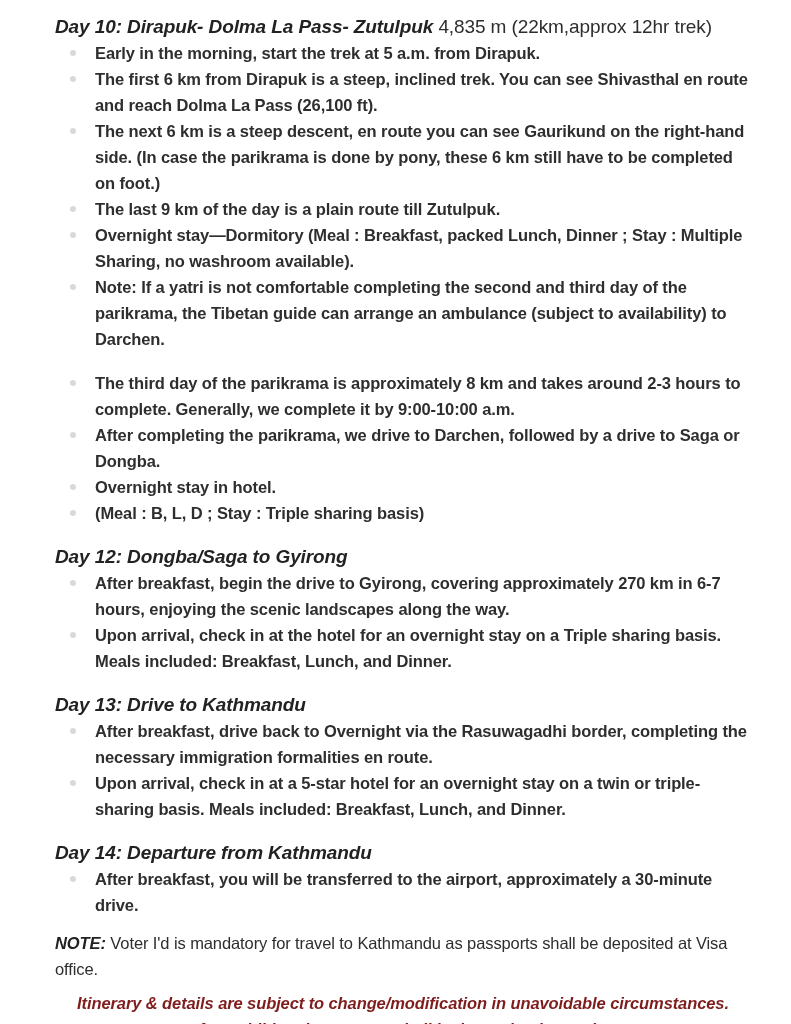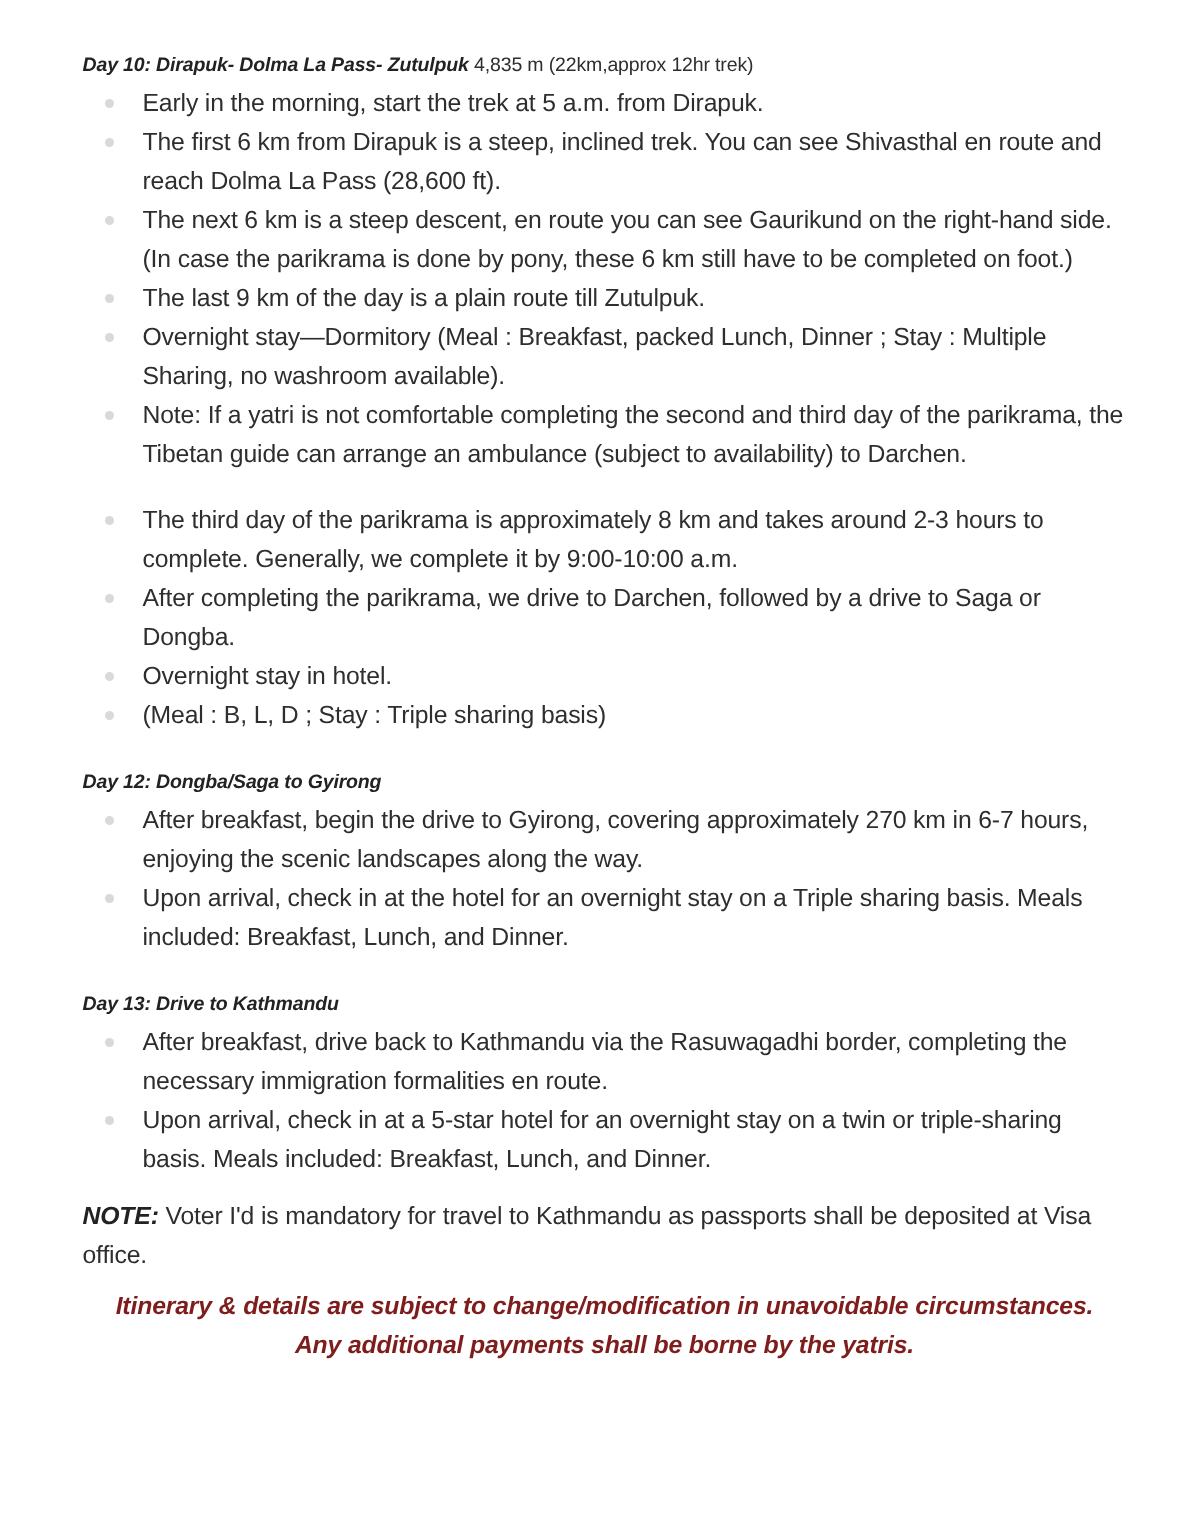--- a/index.html
+++ b/index.html
@@ -10,27 +10,28 @@
     overflow: hidden;
     font-family: "Liberation Sans", "DejaVu Sans", sans-serif;
     font-size: 16.5px;
     line-height: 26px;
     letter-spacing: -0.1px;
     color: #2e2e2e;
     padding: 14px 40px 0 55px;
   }
   .section { margin-top: 18px; }
   .section:first-child { margin-top: 0; }
-  .heading { font-size: 13px; font-weight: normal; margin-top: 16px; }
+  .heading { font-size: 19px; font-weight: normal; }
   .h-bold { font-weight: bold; font-style: italic; color: #222222; }
   .h-rest { font-weight: normal; font-style: normal; }
   ul.bullets { list-style: none; padding-left: 12px; }
   ul.bullets li {
     position: relative;
     padding-left: 28px;
+    font-weight: bold;
   }
   ul.bullets li::before {
     content: "";
     position: absolute;
     left: 3px;
     top: 10px;
     width: 6px;
     height: 6px;
     border-radius: 50%;
     background: #d9d9d9;
@@ -47,21 +48,21 @@
 </style>
 </head>
 <body>
 
 <main>
 
   <section class="section">
     <h3 class="heading"><span class="h-bold">Day 10: Dirapuk- Dolma La Pass- Zutulpuk</span><span class="h-rest"> 4,835 m (22km,approx 12hr trek)</span></h3>
     <ul class="bullets">
       <li>Early in the morning, start the trek at 5 a.m. from Dirapuk.</li>
-      <li>The first 6 km from Dirapuk is a steep, inclined trek. You can see Shivasthal en route and reach Dolma La Pass (28,600 ft).</li>
+      <li>The first 6 km from Dirapuk is a steep, inclined trek. You can see Shivasthal en route and reach Dolma La Pass (26,100 ft).</li>
       <li>The next 6 km is a steep descent, en route you can see Gaurikund on the right-hand side. (In case the parikrama is done by pony, these 6 km still have to be completed on foot.)</li>
       <li>The last 9 km of the day is a plain route till Zutulpuk.</li>
       <li>Overnight stay—Dormitory (Meal : Breakfast, packed Lunch, Dinner ; Stay : Multiple Sharing, no washroom available).</li>
       <li>Note: If a yatri is not comfortable completing the second and third day of the parikrama, the Tibetan guide can arrange an ambulance (subject to availability) to Darchen.</li>
     </ul>
   </section>
 
   <section class="section">
     <ul class="bullets">
       <li>The third day of the parikrama is approximately 8 km and takes around 2-3 hours to complete. Generally, we complete it by 9:00-10:00 a.m.</li>
@@ -75,25 +76,31 @@
     <h3 class="heading"><span class="h-bold">Day 12: Dongba/Saga to Gyirong</span><span class="h-rest"></span></h3>
     <ul class="bullets">
       <li>After breakfast, begin the drive to Gyirong, covering approximately 270 km in 6-7 hours, enjoying the scenic landscapes along the way.</li>
       <li>Upon arrival, check in at the hotel for an overnight stay on a Triple sharing basis. Meals included: Breakfast, Lunch, and Dinner.</li>
     </ul>
   </section>
 
   <section class="section">
     <h3 class="heading"><span class="h-bold">Day 13: Drive to Kathmandu</span><span class="h-rest"></span></h3>
     <ul class="bullets">
-      <li>After breakfast, drive back to Kathmandu via the Rasuwagadhi border, completing the necessary immigration formalities en route.</li>
+      <li>After breakfast, drive back to Overnight via the Rasuwagadhi border, completing the necessary immigration formalities en route.</li>
       <li>Upon arrival, check in at a 5-star hotel for an overnight stay on a twin or triple-sharing basis. Meals included: Breakfast, Lunch, and Dinner.</li>
     </ul>
   </section>
 
+  <section class="section">
+    <h3 class="heading"><span class="h-bold">Day 14: Departure from Kathmandu</span><span class="h-rest"></span></h3>
+    <ul class="bullets">
+      <li>After breakfast, you will be transferred to the airport, approximately a 30-minute drive.</li>
+    </ul>
+  </section>
 
   <p class="note"><span class="note-label">NOTE:</span><span> Voter I'd is mandatory for travel to Kathmandu as passports shall be deposited at Visa office.</span></p>
 
   <div class="disclaimer">
     <p>Itinerary &amp; details are subject to change/modification in unavoidable circumstances.</p>
     <p>Any additional payments shall be borne by the yatris.</p>
   </div>
 
 </main>
 

